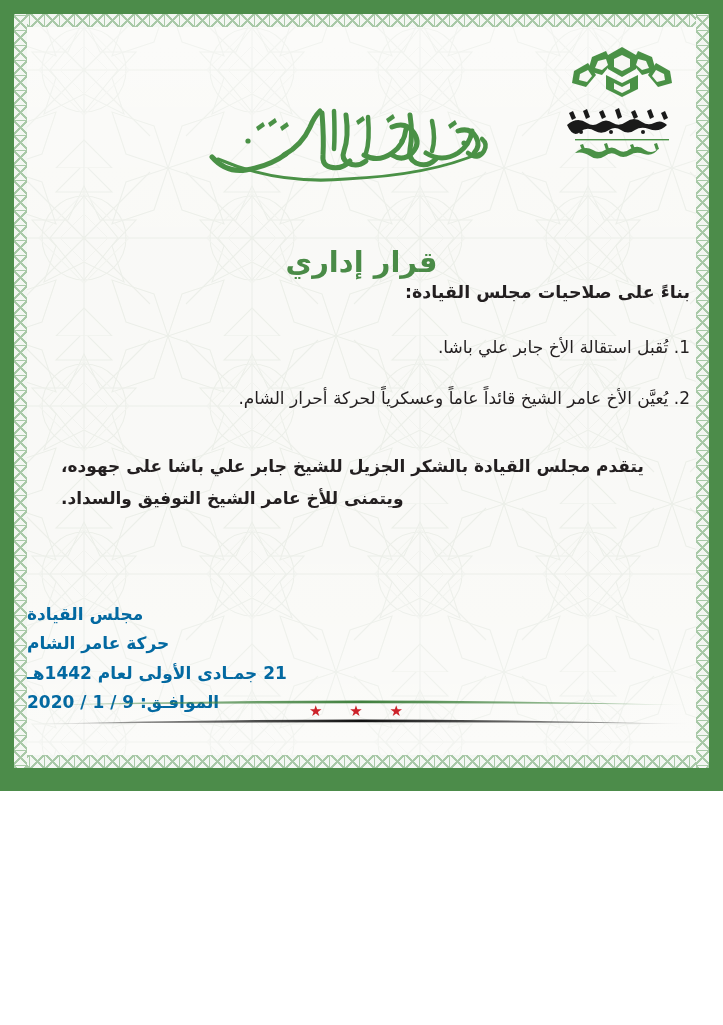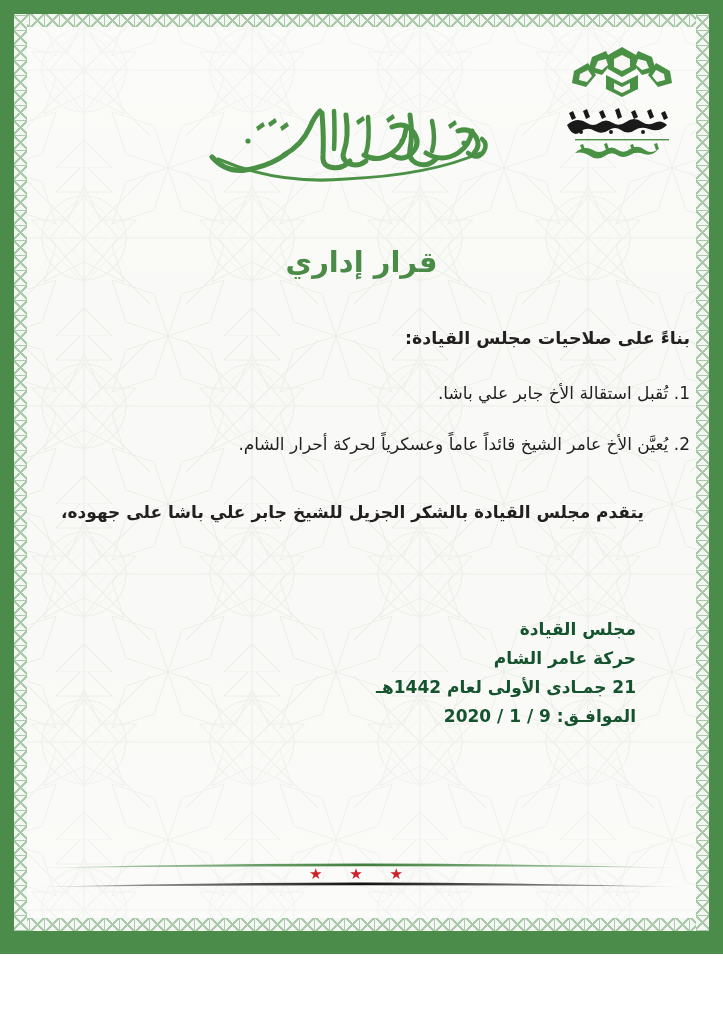--- a/index.html
+++ b/index.html
@@ -12,21 +12,21 @@
     width: 723px;
     height: 1025px;
     overflow: hidden;
     font-family: "DejaVu Sans", "Liberation Sans", sans-serif;
   }
 
   
   #page {
     position: relative;
     width: 723px;
-    height: 954px;
+    height: 791px;
     background: #f7f7f3;
     overflow: hidden;
   }
 
   
   #pattern {
     position: absolute;
     inset: 0;
     opacity: 1;
     pointer-events: none;
@@ -124,21 +124,20 @@
     margin-top: 68px;
     text-align: center;
     color: #4a8b47;
     font-size: 29px;
     font-weight: bold;
     letter-spacing: 0;
   }
 
   
   #body {
-    margin-top: 46px;
     padding-right: 6px;
     padding-left: 34px;
     color: #231f20;
     text-align: right;
     direction: rtl;
   }
   .preamble {
     font-size: 17.5px;
     font-weight: bold;
     margin: 0 0 30px 0;
@@ -161,23 +160,23 @@
     margin-top: 40px;
     font-size: 17px;
     font-weight: bold;
     line-height: 1.85;
     text-align: left;
   }
 
   
   #signature {
     margin-top: 86px;
-    text-align: right;
+    text-align: left;
     padding-right: 60px;
-    color: #14532d;
+    color: #0369a1;
     direction: rtl;
   }
   .sig-line {
     font-size: 17px;
     font-weight: bold;
     line-height: 1.72;
   }
 
   
   #ornament {
@@ -345,20 +344,21 @@
           <span class="clause-text">تُقبل استقالة الأخ جابر علي باشا.</span>
         </li>
         <li class="clause">
           <span class="clause-num">2.</span>
           <span class="clause-text">يُعيَّن الأخ عامر الشيخ قائداً عاماً وعسكرياً لحركة أحرار الشام.</span>
         </li>
       </ul>
 
       <div id="closing">
         <div>يتقدم مجلس القيادة بالشكر الجزيل للشيخ جابر علي باشا على جهوده،</div>
+        <div>ويتمنى للأخ عامر الشيخ التوفيق والسداد.</div>
       </div>
     </div>
 
     <div id="signature">
       <div class="sig-line">مجلس القيادة</div>
       <div class="sig-line">حركة عامر الشام</div>
       <div class="sig-line">21 جمـادى الأولى لعام 1442هـ</div>
       <div class="sig-line">الموافـق: 9 / 1 / 2020</div>
     </div>
 

